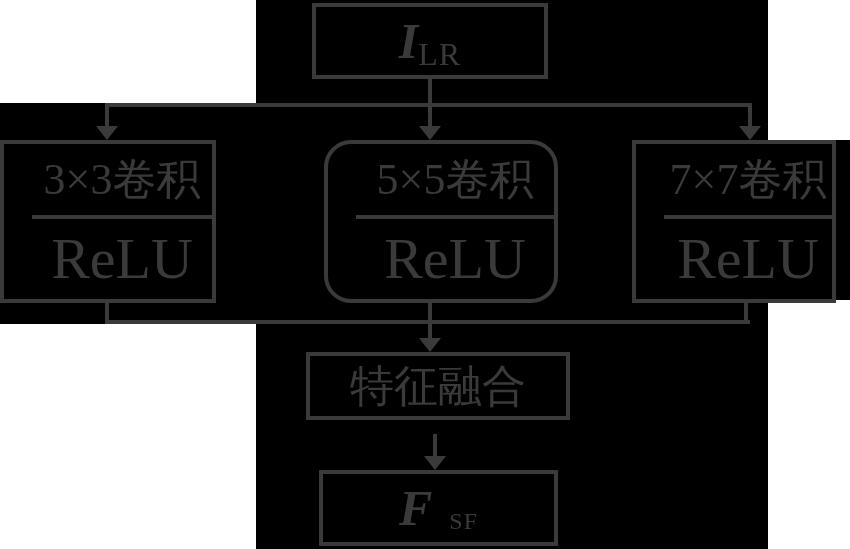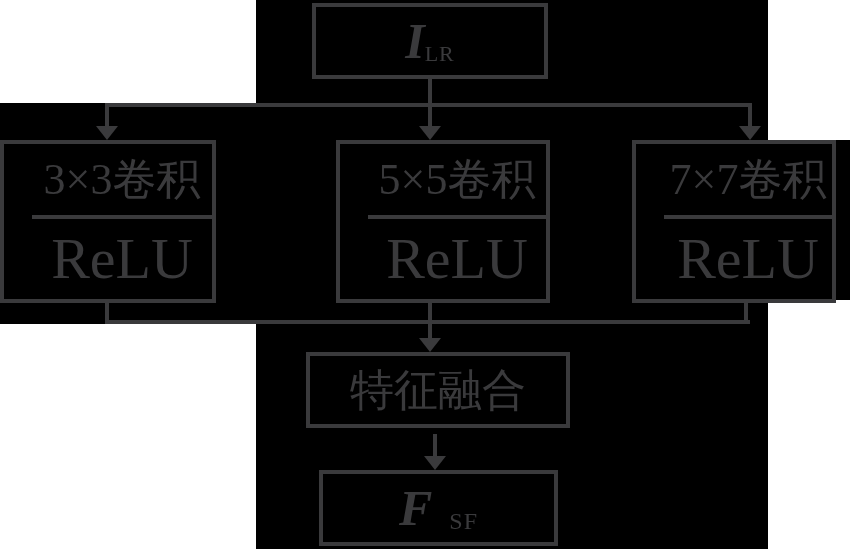--- a/index.html
+++ b/index.html
@@ -23,43 +23,43 @@
   .corner-br{left:768px;top:300px;width:82px;height:249px;}
 
   .node{
     position:absolute;
     border:4px solid var(--stroke);
     box-sizing:border-box;
     display:flex;align-items:center;justify-content:center;
     background:transparent;
   }
   .input-node{left:312px;top:3px;width:236px;height:76px;}
-  .fusion-node{left:306px;top:352px;width:264px;height:76px;font-size:44px;}
+  .fusion-node{left:306px;top:352px;width:264px;height:68px;font-size:44px;}
   .output-node{left:319px;top:470px;width:239px;height:76px;}
 
   .branch{
     position:absolute;top:140px;height:163px;
     border:4px solid var(--stroke);
     box-sizing:border-box;
     display:flex;flex-direction:column;
     background:transparent;
     padding-left:28px;
   }
   .branch-1{left:0;width:216px;}
-  .branch-2{left:336px;width:214px;}
+  .branch-2{left:324px;width:234px;border-radius:27px;}
   .branch-3{left:632px;width:204px;}
   .cell{
     display:flex;align-items:center;justify-content:center;
     line-height:1;
   }
   .cell-conv{height:71px;border-bottom:4px solid var(--stroke);font-size:44px;}
   .cell-relu{flex:1;font-size:58px;}
 
   .sym{font-style:italic;font-weight:bold;font-size:50px;line-height:1;}
-  .symsub{font-size:22px;line-height:1;position:relative;top:13px;letter-spacing:1px;}
+  .symsub{font-size:32px;line-height:1;position:relative;top:13px;letter-spacing:1px;}
   .output-node .symsub{font-size:24px;margin-left:17px;}
 
   .line{position:absolute;background:var(--stroke);}
   .arrowhead{
     position:absolute;width:0;height:0;
     border-left:11px solid transparent;
     border-right:11px solid transparent;
     border-top:14px solid var(--stroke);
   }
 </style>

